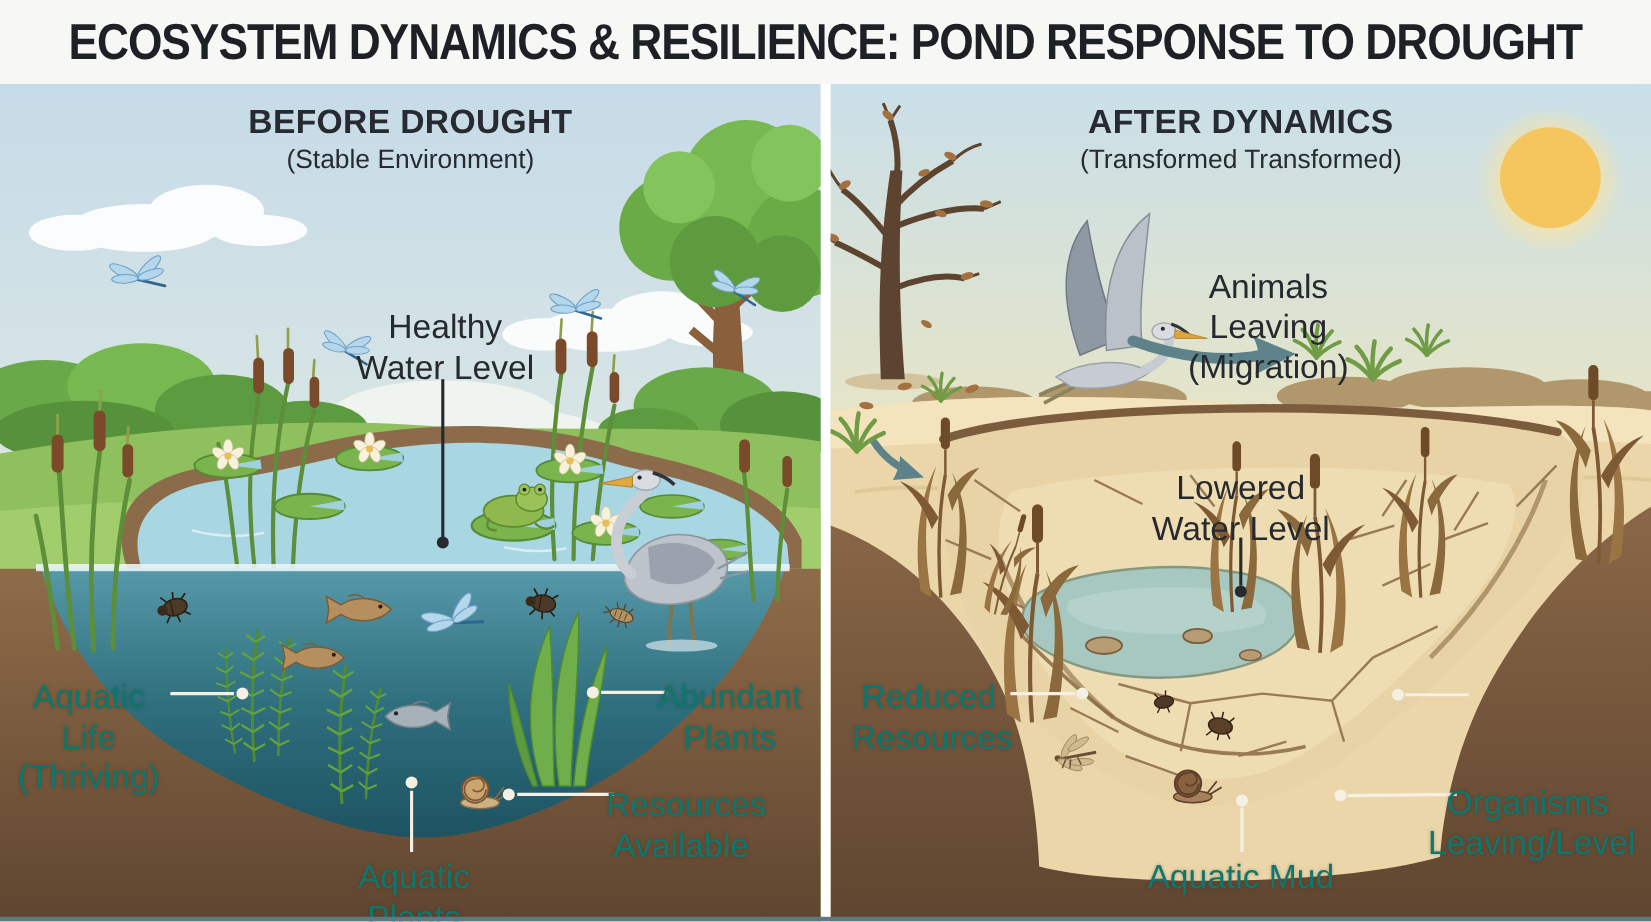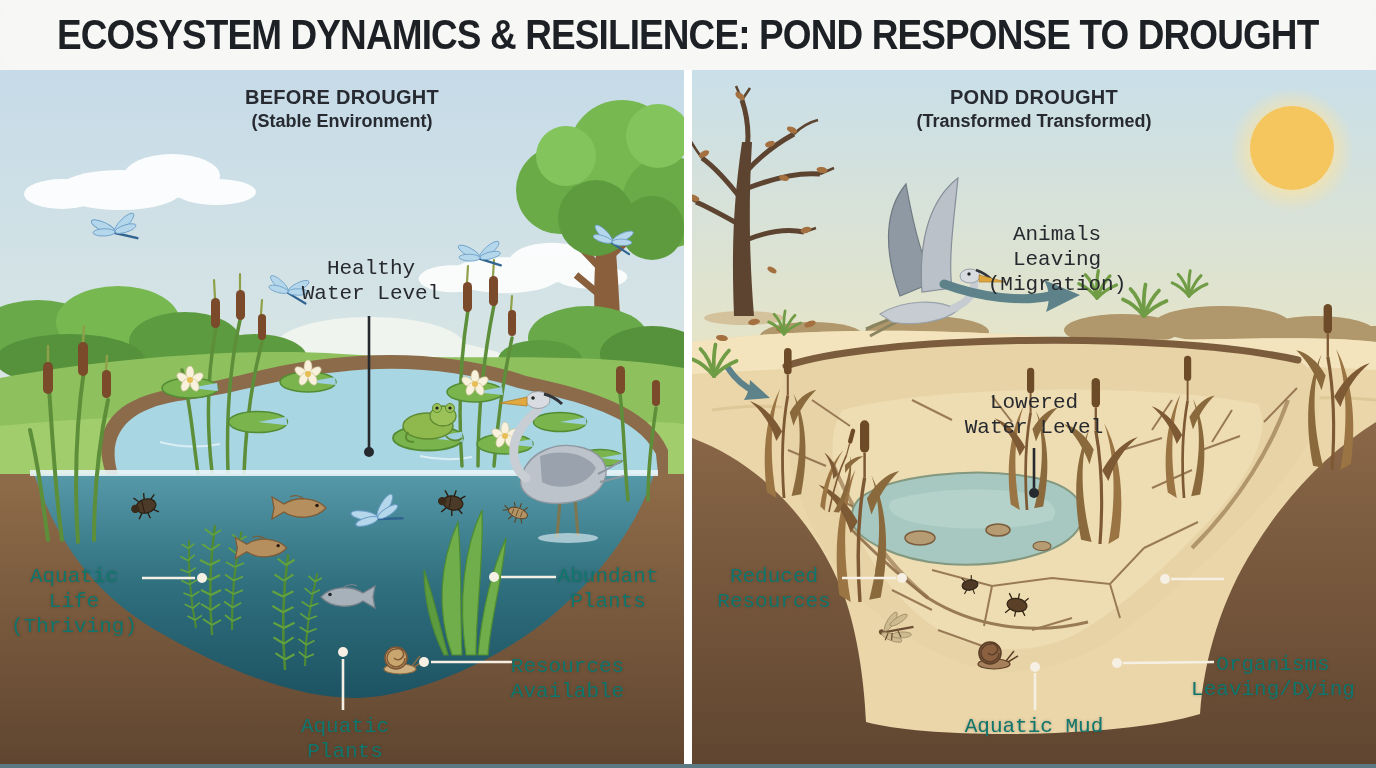--- a/index.html
+++ b/index.html
@@ -5,23 +5,23 @@
   html,body{margin:0;padding:0;background:#fff;}
   body{width:1376px;height:768px;overflow:hidden;font-family:"Liberation Sans","DejaVu Sans",sans-serif;}
   .stage{position:relative;width:1376px;height:768px;background:#f6f6f4;}
   header{position:absolute;top:0;left:0;width:1376px;height:70px;background:#f7f7f5;display:flex;align-items:center;justify-content:center;border-radius:20px;}
   h1{margin:0;font-size:42px;font-weight:bold;color:#1d2025;letter-spacing:-1px;transform:scaleX(.88);transform-origin:center;white-space:nowrap;}
   .panels{position:absolute;top:70px;left:0;display:flex;}
   .panel{position:relative;width:684px;height:698px;overflow:hidden;}
   .divider{width:8px;height:698px;background:#ffffff;}
   svg.scene{position:absolute;left:0;top:0;width:684px;height:698px;display:block;}
   .phead{position:absolute;top:16px;left:0;width:100%;text-align:center;color:#272b31;}
-  .phead .h{font-size:20px;font-weight:bold;letter-spacing:.3px;}
-  .phead .sub{font-size:18px;margin-top:2px;font-weight:bold;}
-  .lbl{position:absolute;white-space:pre-line;text-align:center;font-size:21px;line-height:1.2;font-family:Liberation Mono, monospace;}
+  .phead .h{font-size:28px;font-weight:bold;letter-spacing:.3px;}
+  .phead .sub{font-size:22px;margin-top:2px;}
+  .lbl{position:absolute;white-space:pre-line;text-align:center;font-size:28px;line-height:1.2;}
   .dark{color:#26292e;}
   .light{color:#0f766e;text-shadow:0 0 3px rgba(60,40,20,.35);}
   .bottom-strip{position:absolute;left:0;bottom:0;width:1376px;height:4px;background:#5d7a84;z-index:5;}
 </style>
 </head>
 <body>
 
 <div class="stage">
   <header>
     <h1>ECOSYSTEM DYNAMICS &amp; RESILIENCE: POND RESPONSE TO DROUGHT</h1>
@@ -476,30 +476,30 @@
               </g>
             <g>
                 <line x1="343" y1="603" x2="343" y2="640" stroke-width="2.6"></line>
                 <circle cx="343" cy="597" r="5" stroke="none"></circle>
               </g>
           </g>
         </g>
       </svg>
 
       <div class="phead">
-        <div class="h">POND DROUGHT</div>
+        <div class="h">AFTER DYNAMICS</div>
         <div class="sub">(Transformed Transformed)</div>
       </div>
       <div class="lbl dark" style="left:275px;top:152px;width:180px">Animals Leaving
 (Migration)</div>
       <div class="lbl dark" style="left:252px;top:320px;width:180px">Lowered
 Water Level</div>
       <div class="lbl light" style="left:18px;top:494px;width:128px">Reduced
 Resources</div>
       <div class="lbl light" style="left:498px;top:582px;width:166px">Organisms
-Leaving/Dying</div>
+Leaving/Level</div>
       <div class="lbl light" style="left:262px;top:644px;width:160px">Aquatic Mud</div>
     </section>
 
   </div>
 
   <div class="bottom-strip"></div>
 </div>
 
 </body></html>

